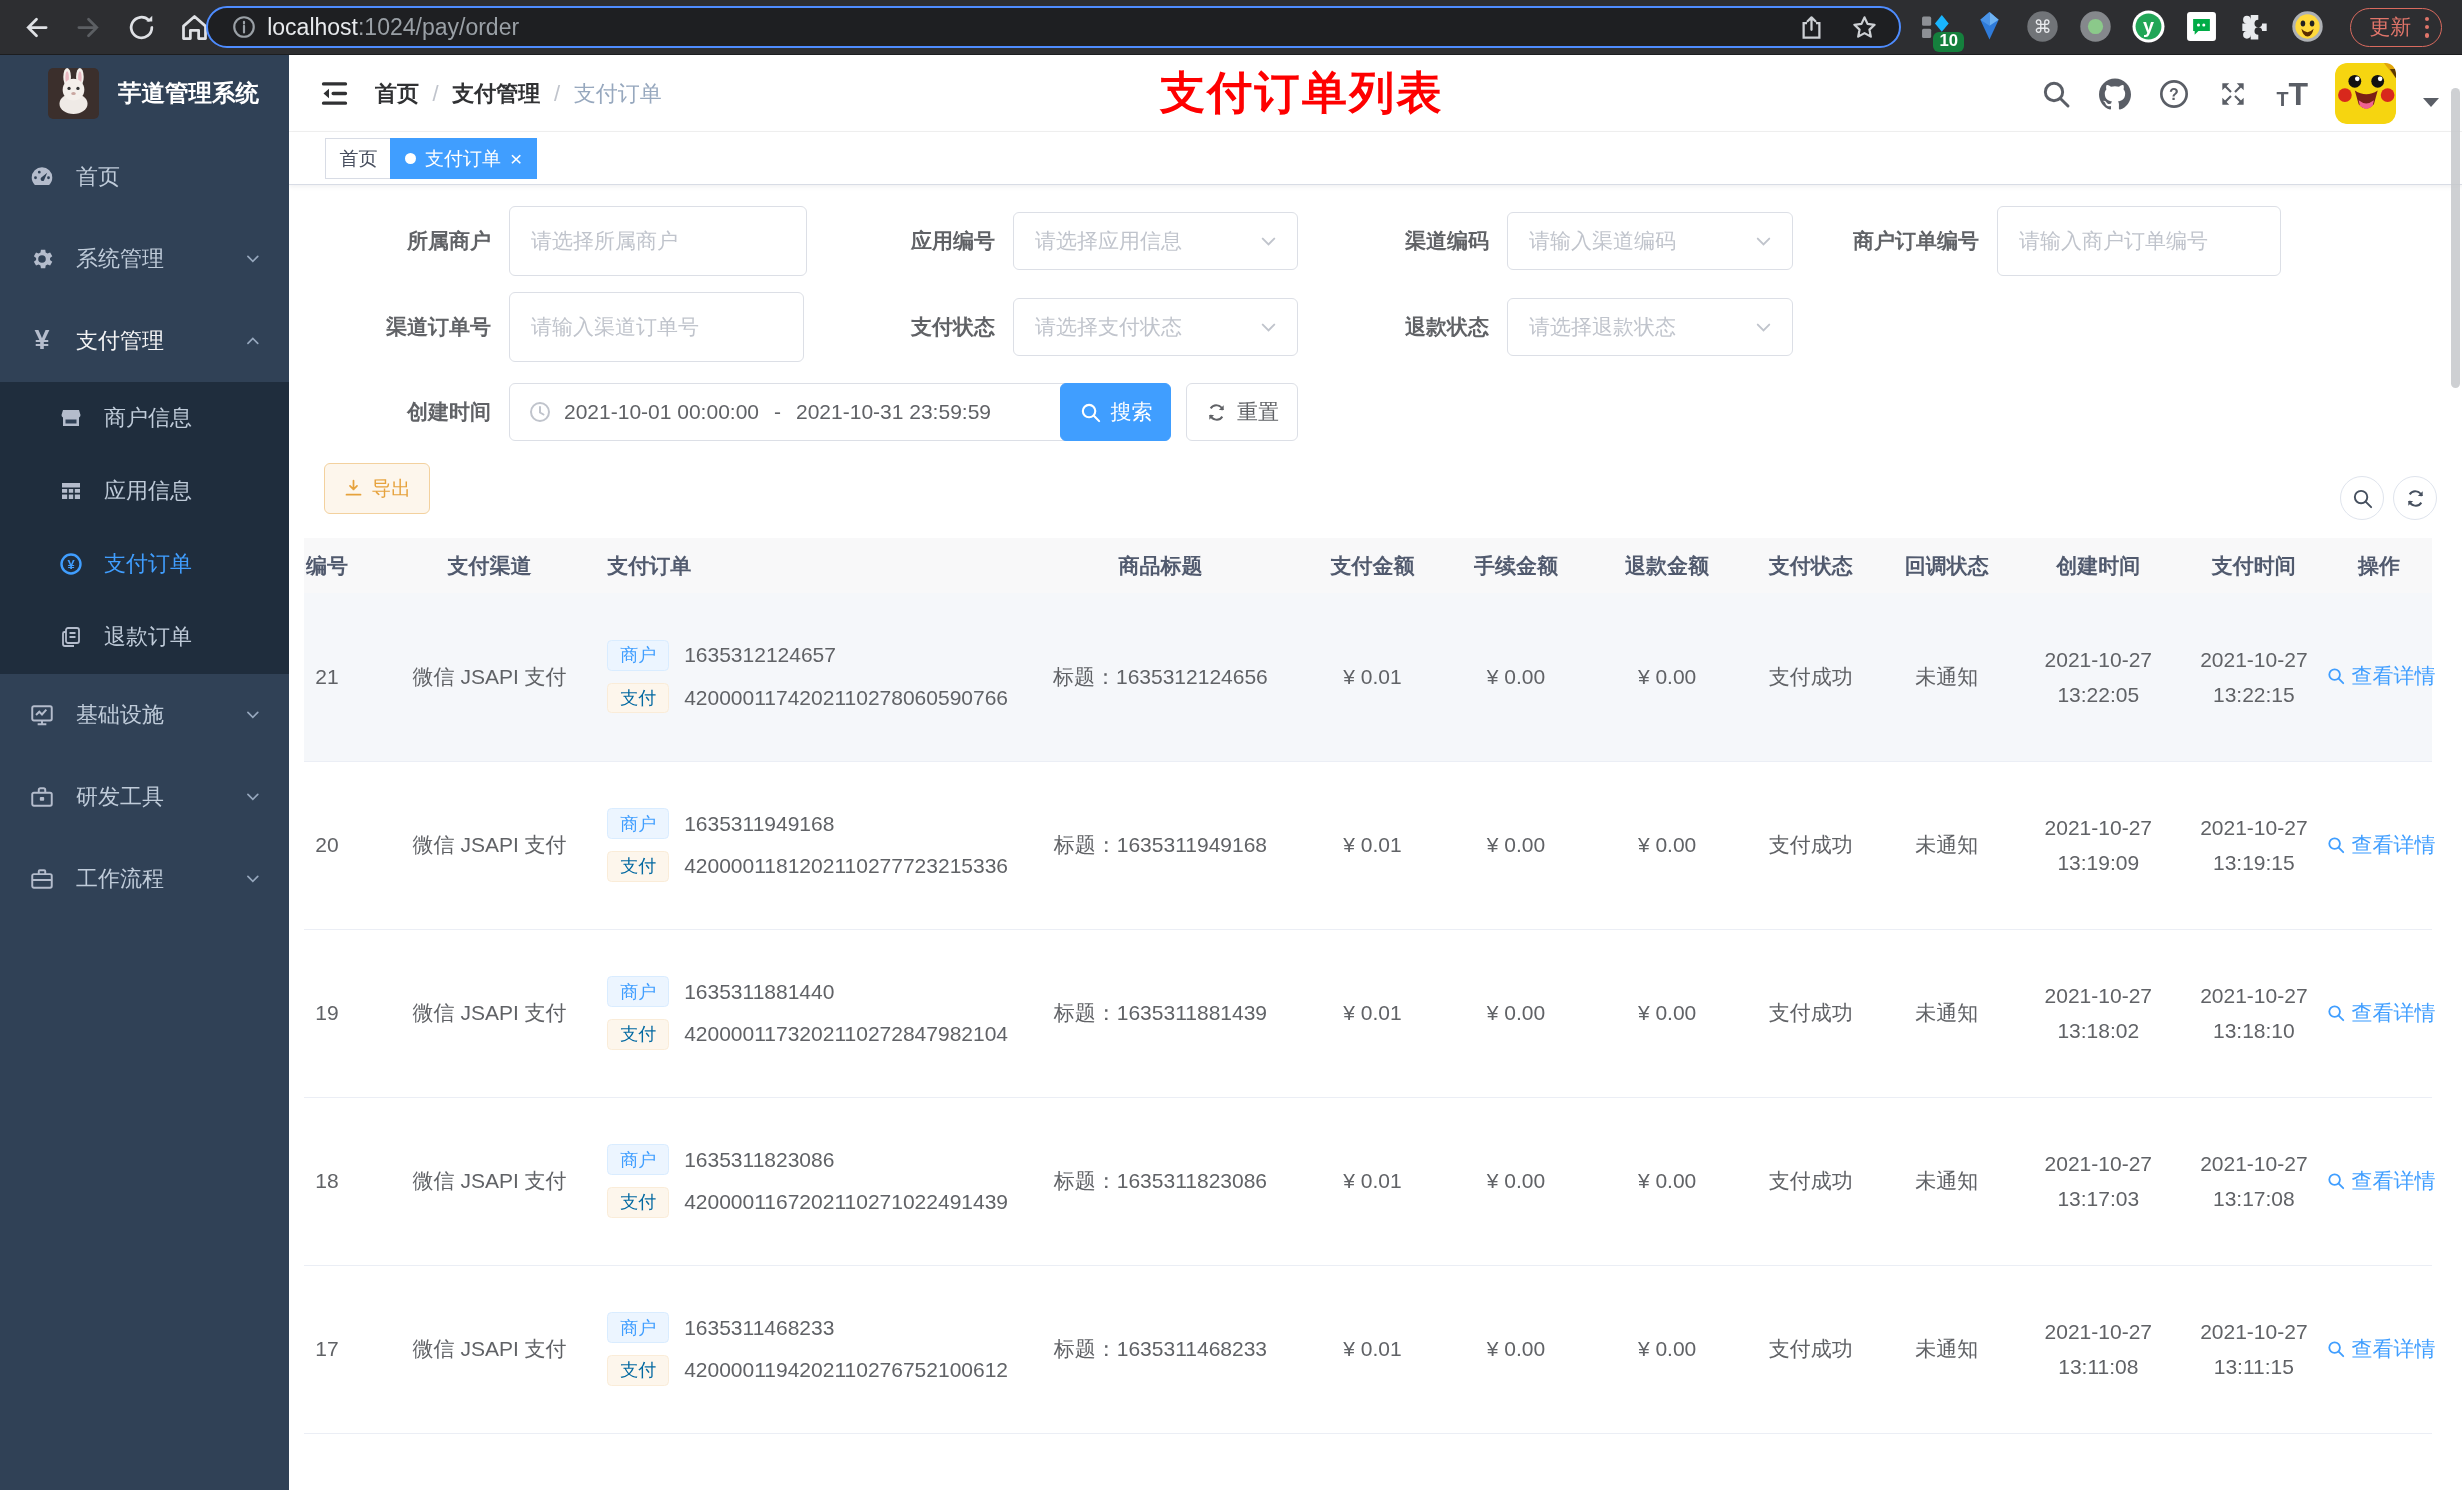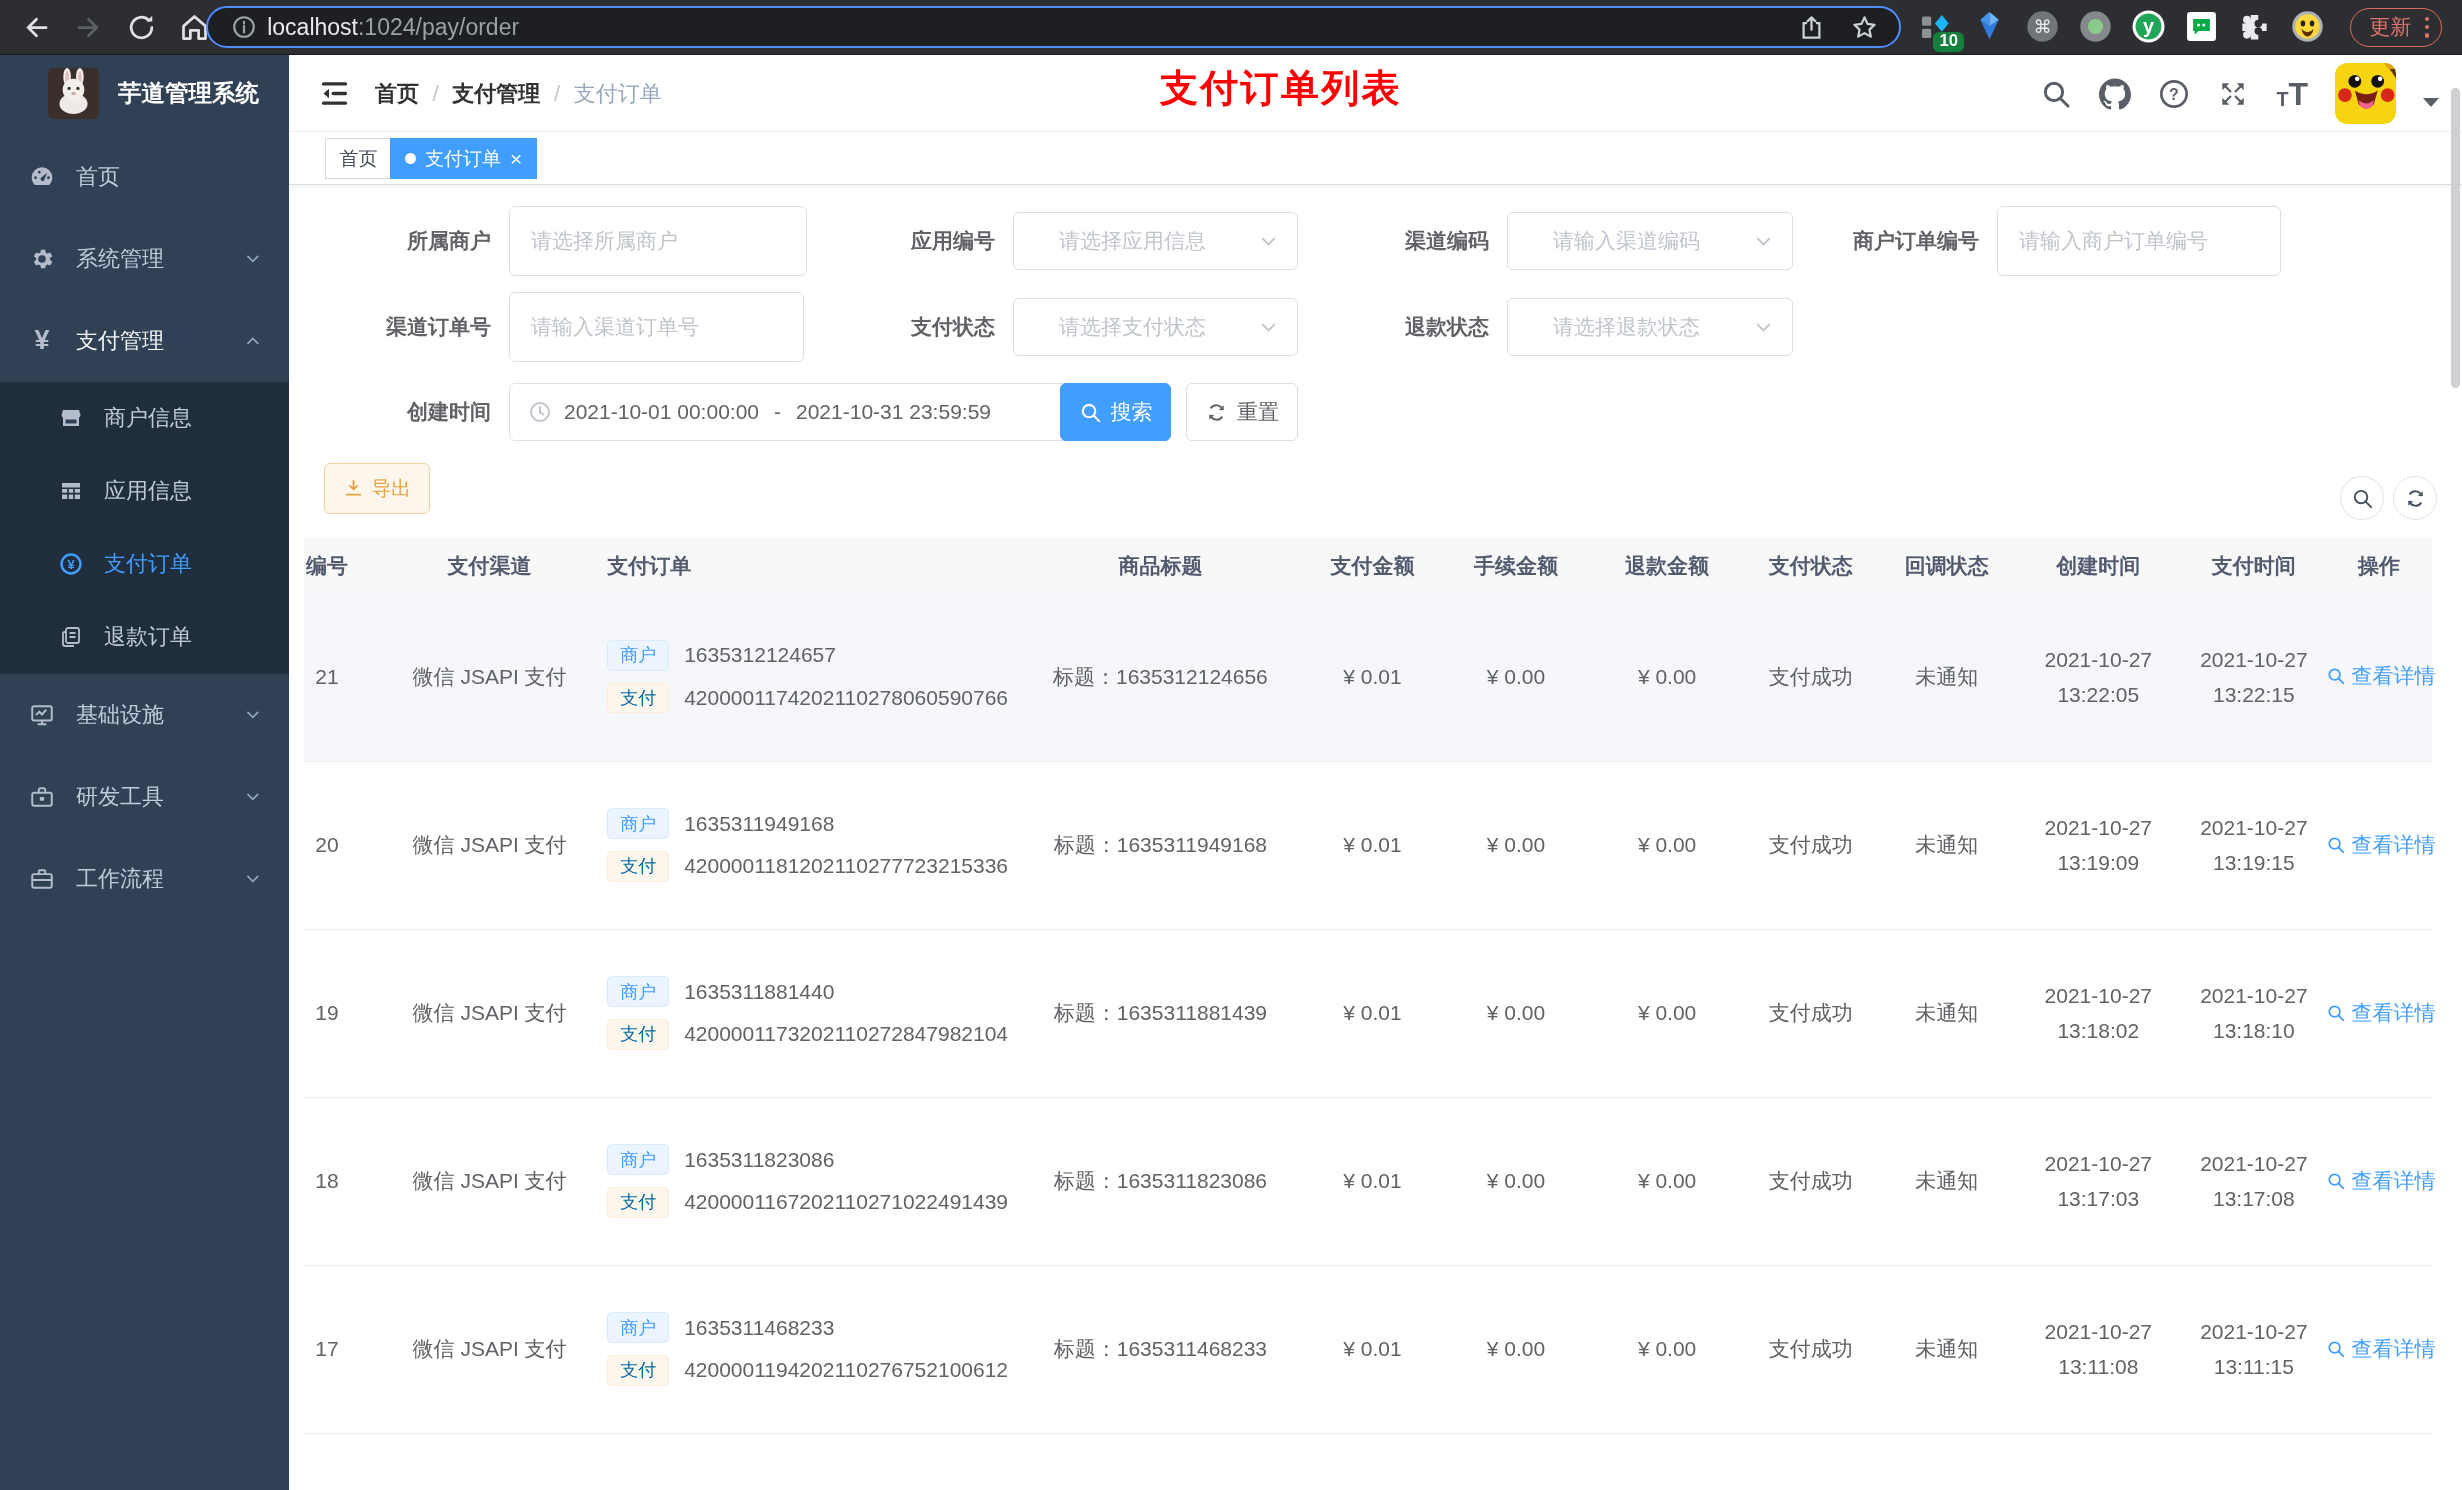--- a/index.html
+++ b/index.html
@@ -47,21 +47,21 @@
   .s-item.active .m-icon { color:#409eff; }
 
   
   .navbar { position:absolute; left:289px; top:55px; width:2173px; height:77px; background:#fff;
     border-bottom:0.8px solid #f0f0f0; }
   .fold { position:absolute; left:29px; top:22px; width:33px; height:33px; color:#303133; cursor:pointer;}
   .crumbs { position:absolute; left:86px; top:0; height:77px; display:flex; align-items:center; gap:13.6px; font-size:22px;}
   .crumb { color:#303133; font-weight:600; }
   .crumb-sep { color:#c0c4cc; }
   .crumb.last { color:#97a8be; font-weight:400; }
-  .annotation { position:absolute; left:871px; top:7.6px; font-size:38px; font-weight:900; color:#fe0000;
+  .annotation { position:absolute; left:871px; top:7.6px; font-size:45px; font-weight:900; color:#fe0000;
     letter-spacing:2.3px; white-space:nowrap; }
   .nav-tools { position:absolute; right:23px; top:0; height:77px; display:flex; align-items:center; gap:27px; }
   .nav-tools .tool { width:32px; height:32px; color:#5a5e66; cursor:pointer;}
   .tt { font-weight:bold; color:#5a5e66; cursor:pointer; display:flex; align-items:flex-end; line-height:1;}
   .tt .t1 { font-size:19.7px; } .tt .t2 { font-size:32px; }
   .avatar { width:61px; height:61px; border-radius:10.6px; overflow:hidden; cursor:pointer; flex:0 0 auto;}
   .caret { width:0; height:0; border-left:8.3px solid transparent; border-right:8.3px solid transparent;
     border-top:9.8px solid #5a5e66; margin-top:18px; cursor:pointer;}
 
   
@@ -75,21 +75,21 @@
 
   
   .field { position:absolute; display:flex; align-items:center; height:58px; }
   .f-label { position:absolute; right:100%; margin-right:18px; white-space:nowrap; font-size:21px;
     color:#606266; font-weight:600; }
   .f-input { height:70px; border:1.5px solid #dcdfe6; border-radius:6px; font-size:21px; padding:0 21px;
     color:#606266; outline:none; background:#fff; font-family:inherit;}
   .f-input::placeholder { color:#c0c4cc; }
   .f-select { height:58px; border:1.5px solid #dcdfe6; border-radius:6px; background:#fff; display:flex;
     align-items:center; justify-content:space-between; padding:0 16.7px 0 21px; cursor:pointer;}
-  .f-select .ph { color:#c0c4cc; font-size:21px; white-space:nowrap; overflow:hidden;margin-left:24px;}
+  .f-select .ph { color:#c0c4cc; font-size:21px; white-space:nowrap; overflow:hidden;}
   .f-select .chev, .chev { width:23px; height:23px; color:#c0c4cc; flex:0 0 auto;}
   .f-date { height:58px; border:1.5px solid #dcdfe6; border-radius:6px; background:#fff; display:flex;
     align-items:center; padding:0 18px; font-size:21px; color:#606266; cursor:pointer; white-space:nowrap; overflow:hidden;}
   .f-date .clk { width:24px; height:24px; color:#c0c4cc; margin-right:12px; flex:0 0 auto;}
   .f-date .d-sep { margin:0 15px; color:#606266;}
   .btn { position:absolute; height:58px; border-radius:6px; font-size:21px; display:flex; align-items:center;
     justify-content:center; gap:9px; cursor:pointer; border:1.5px solid transparent; font-family:inherit;}
   .btn svg { width:23px; height:23px; }
   .btn-primary { background:#409eff; color:#fff; border-color:#409eff; }
   .btn-default { background:#fff; color:#606266; border-color:#dcdfe6; }

